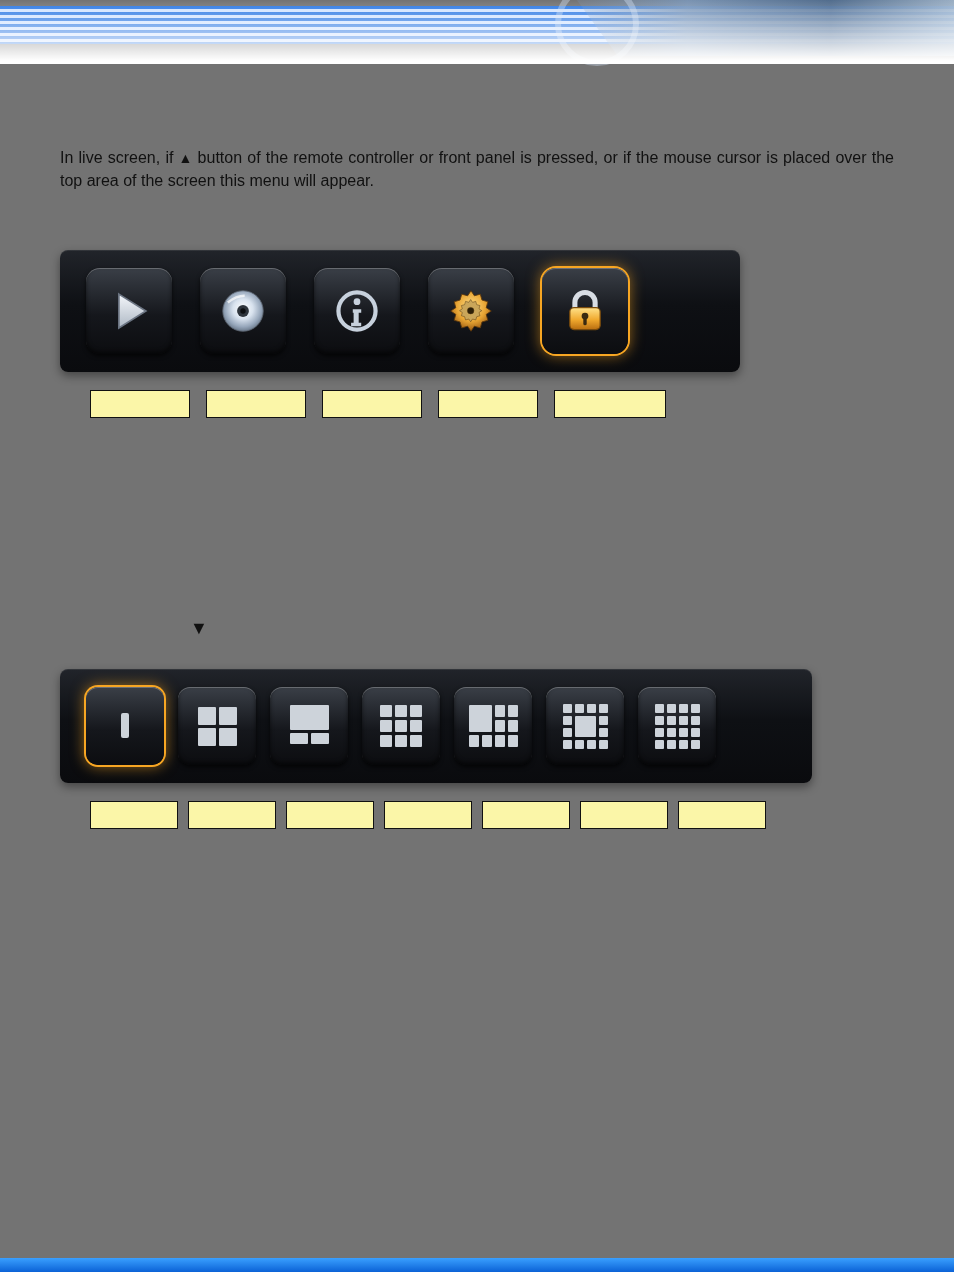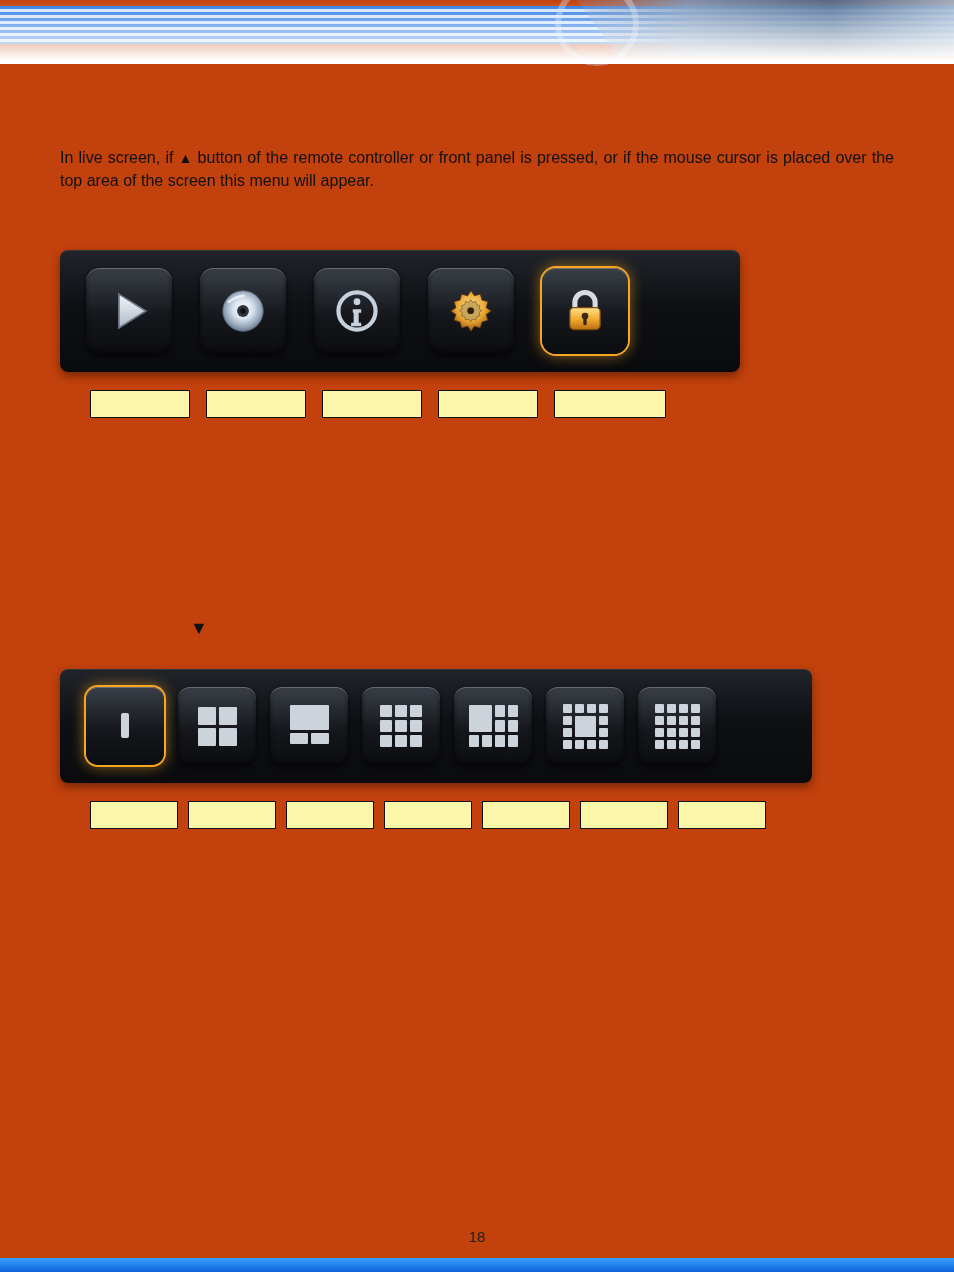--- a/index.html
+++ b/index.html
@@ -1,16 +1,16 @@
 <!DOCTYPE html>
 <html><head>
 <meta charset="utf-8">
 <style>
   html,body{margin:0;padding:0;background:#fff;font-family:Arial,Helvetica,sans-serif;color:#111}
-  .page{position:relative;width:954px;height:1272px;margin:0 auto;background:#c2410c;overflow:hidden}
+  .page{position:relative;width:954px;height:1272px;margin:0 auto;background:#737373;overflow:hidden}
 
   
   .banner{position:absolute;left:0;top:0;width:954px;height:64px}
   .banner .stripes{position:absolute;left:0;top:6px;width:954px;height:38px;
     background:repeating-linear-gradient(180deg,#2b78e4 0 3px,#cfe2ff 3px 6px)}
   .banner .fade{position:absolute;left:0;top:0;width:954px;height:64px;
     background:linear-gradient(180deg,rgba(255,255,255,0) 0%,#fff 95%)}
   .banner .photo{position:absolute;right:0;top:0;width:410px;height:56px;
     background:linear-gradient(90deg,rgba(120,150,190,0) 0%,#7a96b8 35%,#4e6c90 70%,#9db4cc 100%);
     clip-path:polygon(18% 100%,100% 100%,100% 0%,8% 0%);opacity:.9}
@@ -277,15 +277,14 @@
       <div class="lab"></div>
       <div class="lab"></div>
       <div class="lab"></div>
       <div class="lab"></div>
       <div class="lab"></div>
       <div class="lab"></div>
     </div>
 
   </div>
 
-  <div class="pgnum">18</div>
   <div class="footerbar"></div>
 </div>
 
 </body></html>

